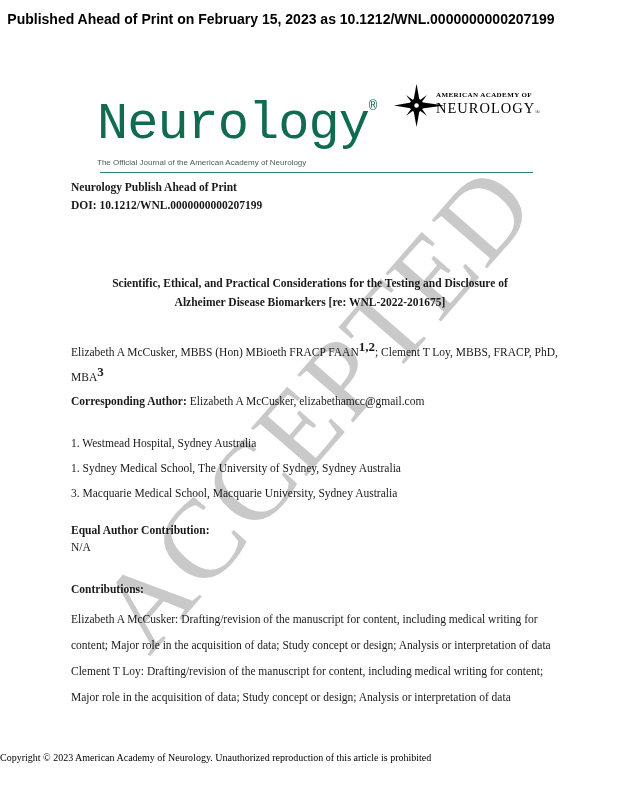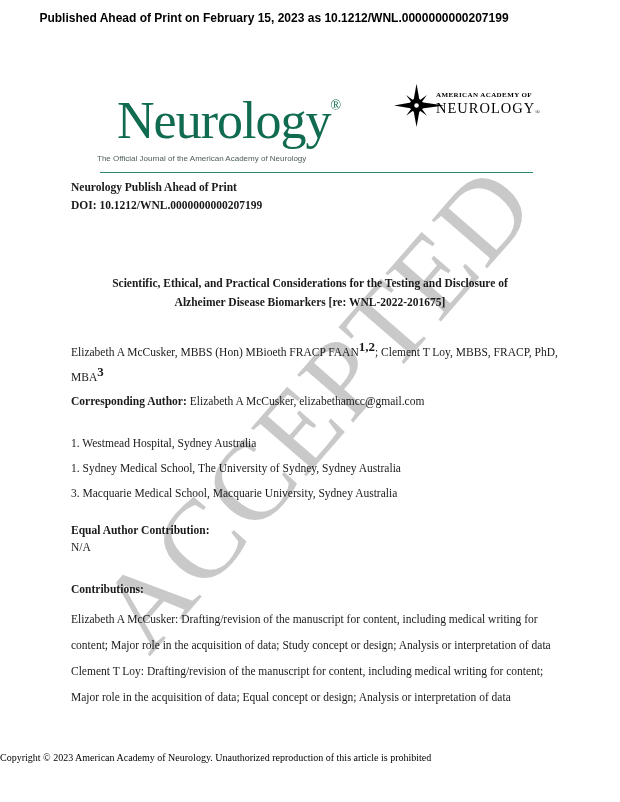--- a/index.html
+++ b/index.html
@@ -20,33 +20,32 @@
     font-size:112px;
     color:#c9c9c9;
     letter-spacing:2px;
     white-space:nowrap;
     z-index:0;
     user-select:none;
   }
   .content{position:relative;z-index:1;}
   
   .banner{
-    position:absolute;top:11px;left:0;width:548px;
+    position:absolute;top:11px;left:7px;width:548px;
     text-align:center;
     font-family:"Liberation Sans", sans-serif;
-    font-weight:bold;font-size:12px;color:#000;
+    font-weight:bold;font-size:14px;color:#000;
   }
   
   .journal-logo{position:absolute;left:97px;top:80px;}
   .journal-name{
-    font-family:Liberation Serif, serif;
+    font-family:Liberation Mono, monospace;
     font-size:52px;line-height:52px;
     color:var(--brand-green,#106b50);
     letter-spacing:-1px;
-    margin-left:20px;
   }
   .journal-name sup{font-size:14px;vertical-align:28px;letter-spacing:0;}
   .taglines{
     margin-top:6px;
     font-family:"Liberation Sans", sans-serif;
     font-size:8px;line-height:12px;
     color:#4c5f55;
   }
   .aan-logo{position:absolute;left:394px;top:82px;width:176px;height:52px;}
   .aan-star{position:absolute;left:0;top:0;}
@@ -164,19 +163,19 @@
       <div class="bold">Equal Author Contribution:</div>
       <div>N/A</div>
     </div>
 
     <div class="contrib-label">Contributions:</div>
 
     <div class="contrib-lines">
       <div>Elizabeth A McCusker: Drafting/revision of the manuscript for content, including medical writing for</div>
       <div>content; Major role in the acquisition of data; Study concept or design; Analysis or interpretation of data</div>
       <div>Clement T Loy: Drafting/revision of the manuscript for content, including medical writing for content;</div>
-      <div>Major role in the acquisition of data; Equal concept or design; Analysis or interpretation of data</div>
+      <div>Major role in the acquisition of data; Study concept or design; Analysis or interpretation of data</div>
     </div>
 
     <div class="footer">Copyright © 2023 American Academy of Neurology. Unauthorized reproduction of this article is prohibited</div>
 
   </div>
 </div>
 
 </body></html>

